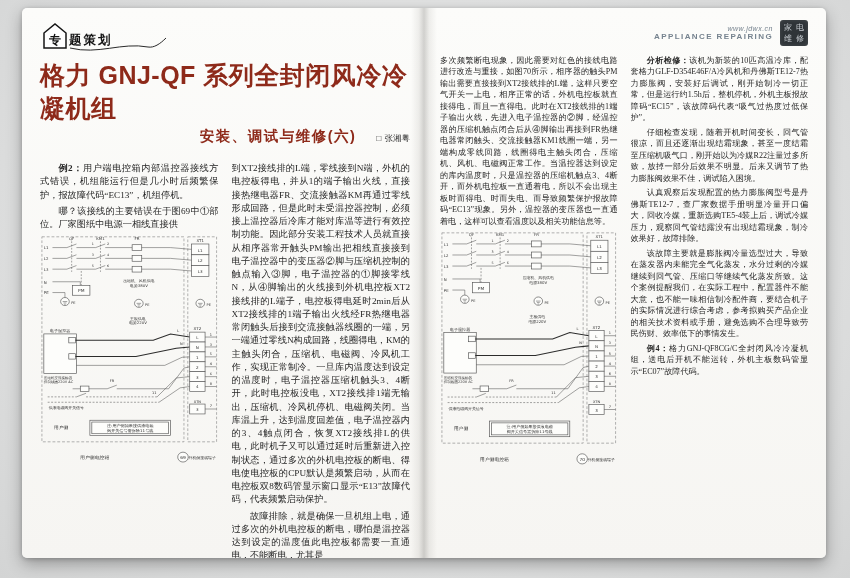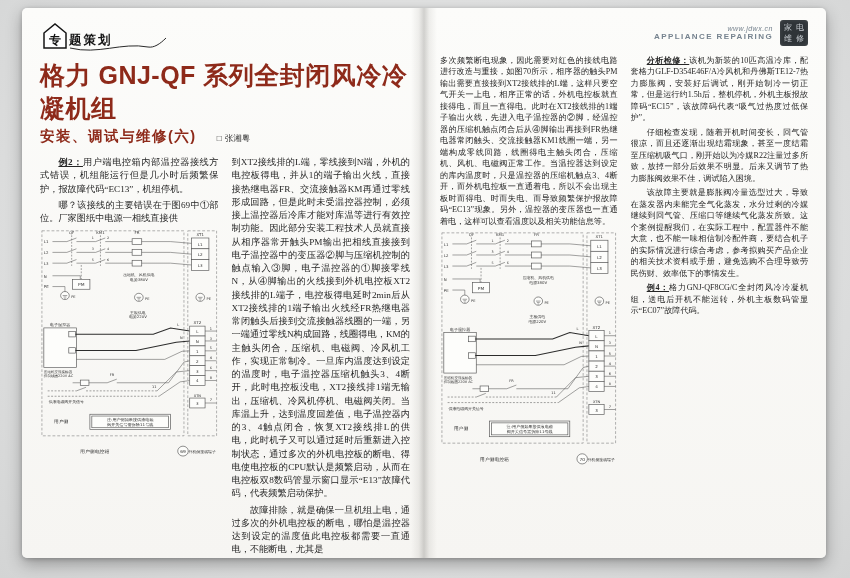--- a/index.html
+++ b/index.html
@@ -24,21 +24,21 @@
   
   .masthead svg{display:block;}
   .mh-char,.mh-rest{font-family:"Liberation Sans","DejaVu Sans",sans-serif;font-weight:bold;fill:#141414;}
   .mh-char{font-size:12px;}
   .mh-rest{font-size:12.5px;letter-spacing:2px;}
   .title{
     font-family:"Liberation Sans","DejaVu Sans",sans-serif;font-weight:bold;
     color:var(--title-red,#8e2a1a);font-size:25px;text-align:left;
     margin:7px 0 2px;letter-spacing:.5px;
   }
-  .subtitle-row{text-align:left;margin-bottom:10px;}
+  .subtitle-row{text-align:right;margin-bottom:16px;}
   .subtitle{display:inline-block;margin:0;color:var(--title-red,#8e2a1a);
     font:bold 14.5px "Liberation Sans","DejaVu Sans",sans-serif;letter-spacing:1.5px;}
   .author{font-family:"Liberation Sans","DejaVu Sans",sans-serif;font-size:8.5px;color:#333;margin-left:16px;}
   .author-marker{margin-right:3px;}
   .continued{font-size:8.5px;color:#222;margin:1px 0 4px;}
   
   .pageheader{display:flex;justify-content:flex-end;align-items:center;gap:7px;margin:2px 0 9px;}
   .ph-text{text-align:right;font-family:"Liberation Sans","DejaVu Sans",sans-serif;}
   .site{font-size:7px;color:var(--header-gray,#76838f);font-style:italic;letter-spacing:.5px;}
   .mag{font-size:8px;font-weight:bold;color:var(--header-gray,#76838f);letter-spacing:1.4px;}
@@ -48,21 +48,21 @@
     box-shadow:inset 0 0 4px rgba(255,255,255,.12);}
   
   .cols{display:flex;gap:13px;overflow:hidden;}
   .left .cols{height:432px;}
   .right .cols{height:494px;}
   .col{flex:1;min-width:0;overflow:hidden;text-align:justify;color:#262626;}
   .left .col{font-size:9.2px;line-height:1.44;}
   .right .col{font-size:8.1px;line-height:1.42;}
   .para{margin:0 0 3px;text-indent:2em;}
   .para.noindent{text-indent:0;}
-  .lead{font-weight:bold;text-decoration:underline;}
+  .lead{font-weight:bold;}
   
   .figure{margin:4px 0 0;}
   .fig-svg{width:100%;display:block;}
   .left .fig-svg{height:232px;}
   .right .fig-svg{height:238px;}
   .fig-svg text{font-family:"DejaVu Sans","Liberation Sans",sans-serif;fill:#333;}
   .t3{font-size:3.5px;} .t36{font-size:3.7px;} .t4{font-size:4.1px;}
   .t42{font-size:4.3px;} .t45{font-size:4.6px;} .t5{font-size:5.1px;}
   .mid{text-anchor:middle;}
   .w{stroke:#4c4c4c;stroke-width:.55;fill:none;}
@@ -433,20 +433,21 @@
               <circle class="cmp" cx="149" cy="247" r="5.5"></circle>
               <text class="t45 mid" x="149" y="249">70</text>
               <text class="t4 mid gray" x="169" y="249">外机侧接线端子</text>
             </svg>
           </figure>
         </div>
 
         <div class="col">
           <p class="para"><span class="lead">分析检修：</span><span>该机为新装的10匹高温冷库，配套格力GLF-D354E46F/A冷风机和丹佛斯TE12-7热力膨胀阀，安装好后调试，刚开始制冷一切正常，但是运行约1.5h后，整机停机，外机主板报故障码“EC15”，该故障码代表“吸气过热度过低保护”。</span></p>
           <p class="para"><span>仔细检查发现，随着开机时间变长，回气管很凉，而且还逐渐出现结霜现象，甚至一度结霜至压缩机吸气口，刚开始以为冷媒R22注量过多所致，放掉一部分后效果不明显。后来又调节了热力膨胀阀效果不佳，调试陷入困境。</span></p>
+          <p class="para"><span>认真观察后发现配置的热力膨胀阀型号是丹佛斯TE12-7，查厂家数据手册明显冷量开口偏大，回收冷媒，重新选购TE5-4装上后，调试冷媒压力，观察回气管结露没有出现结霜现象，制冷效果好，故障排除。</span></p>
           <p class="para"><span>该故障主要就是膨胀阀冷量选型过大，导致在蒸发器内未能完全气化蒸发，水分过剩的冷媒继续到回气管、压缩口等继续气化蒸发所致。这个案例提醒我们，在实际工程中，配置器件不能大意，也不能一味相信制冷配件商，要结合机子的实际情况进行综合考虑，参考拟购买产品企业的相关技术资料或手册，避免选购不合理导致劳民伤财、效率低下的事情发生。</span></p>
           <p class="para"><span class="lead">例4：</span><span>格力GNJ-QF8CG/C全封闭风冷冷凝机组，送电后开机不能运转，外机主板数码管显示“EC07”故障代码。</span></p>
         </div>
       </div>
     </section>
 
     <div class="gutter"></div>
   </div>
 </div>
 

